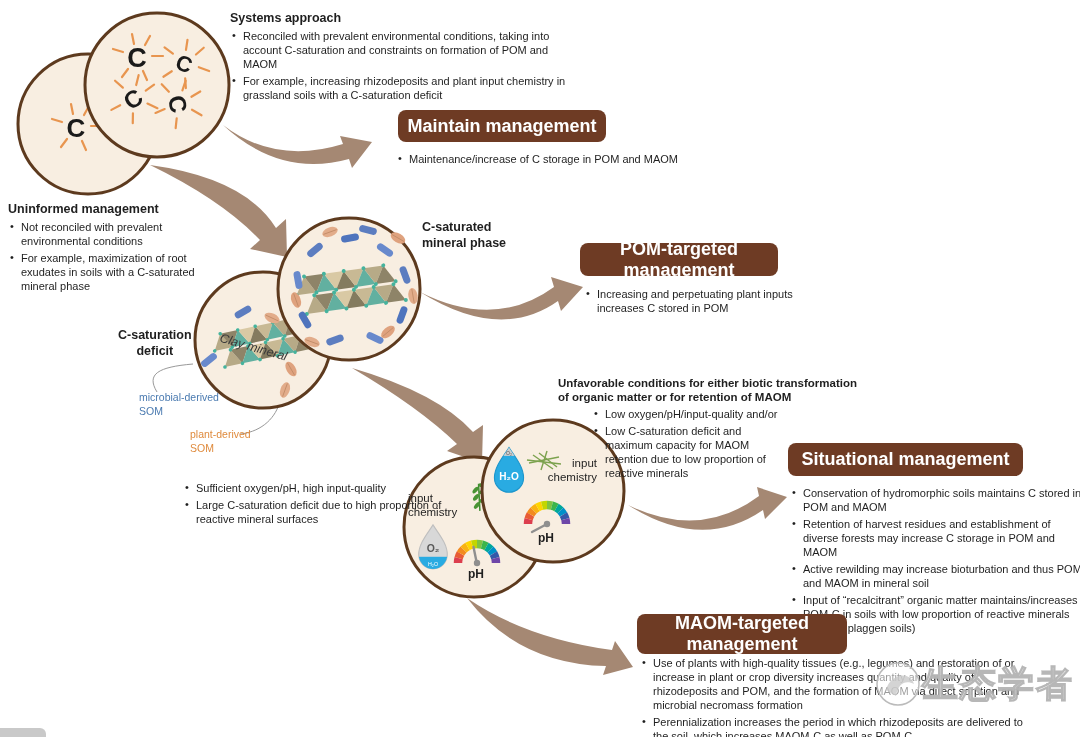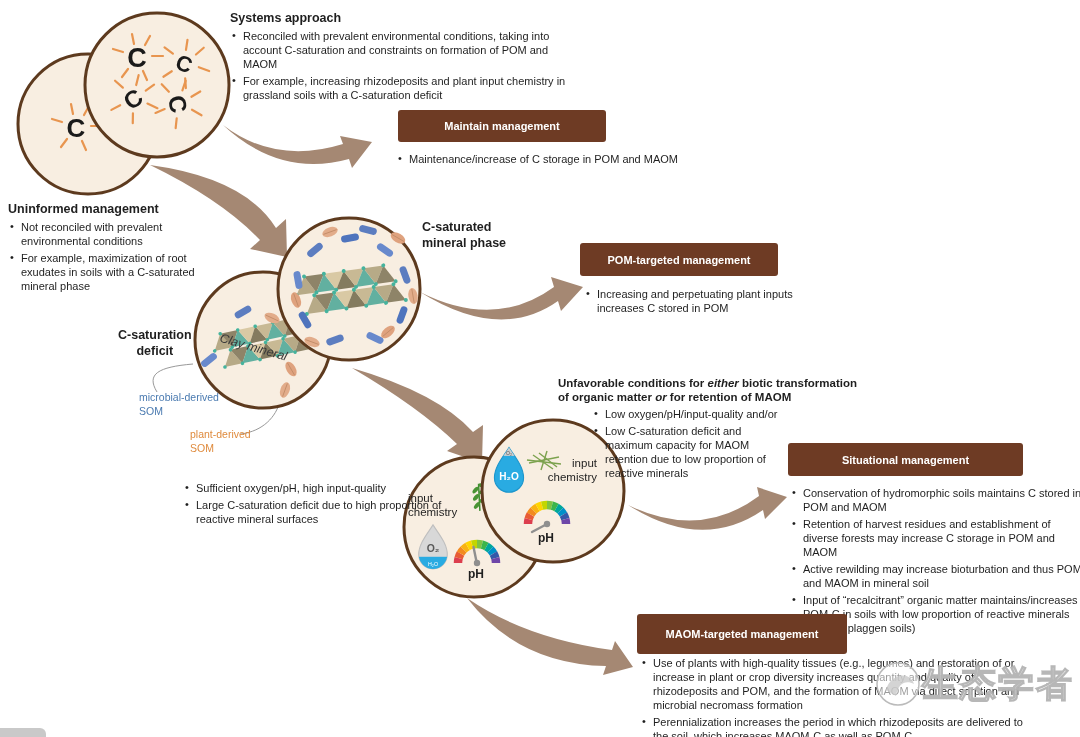--- a/index.html
+++ b/index.html
@@ -3,23 +3,23 @@
 <meta charset="utf-8">
 <style>
   html,body{margin:0;padding:0;}
   body{width:1080px;height:737px;position:relative;background:#ffffff;
        font-family:"Liberation Sans",sans-serif;color:#1f1f1f;overflow:hidden;}
   .abs{position:absolute;}
   .h{font-weight:bold;font-size:12.5px;line-height:1.22;margin-bottom:4px;}
   .bullets{font-size:11px;line-height:1.27;}
   .bi{position:relative;padding-left:13px;margin-bottom:3px;}
   .bi::before{content:"\2022";position:absolute;left:2px;top:-1px;}
-  .mbox{background:#6e3b24;color:#fff;font-weight:bold;font-size:11px;text-align:center;
-        border-radius:3px;display:flex;align-items:center;justify-content:center;z-index:3;}
-  .em{font-style:italic;margin-top:31px;}
+  .mbox{background:#6e3b24;color:#fff;font-weight:bold;font-size:18px;text-align:center;
+        border-radius:8px;display:flex;align-items:center;justify-content:center;z-index:3;}
+  .em{margin-top:31px;}
   .pre{white-space:pre-line;}
   .lbl-b{font-weight:bold;font-size:12.5px;line-height:1.25;}
   .som{font-size:10.5px;line-height:1.3;}
   .ic{font-size:11.5px;line-height:1.25;}
   .ph{font-weight:bold;font-size:12px;}
   .txt-layer{z-index:2;}
   svg text{font-family:"Liberation Sans",sans-serif;}
   .clay-label{font-style:italic;font-size:12.5px;color:#3a3a3a;transform:rotate(16deg);transform-origin:left top;}
   .gray-tab{background:#c9c9c9;border-radius:0 6px 0 0;}
 </style>

